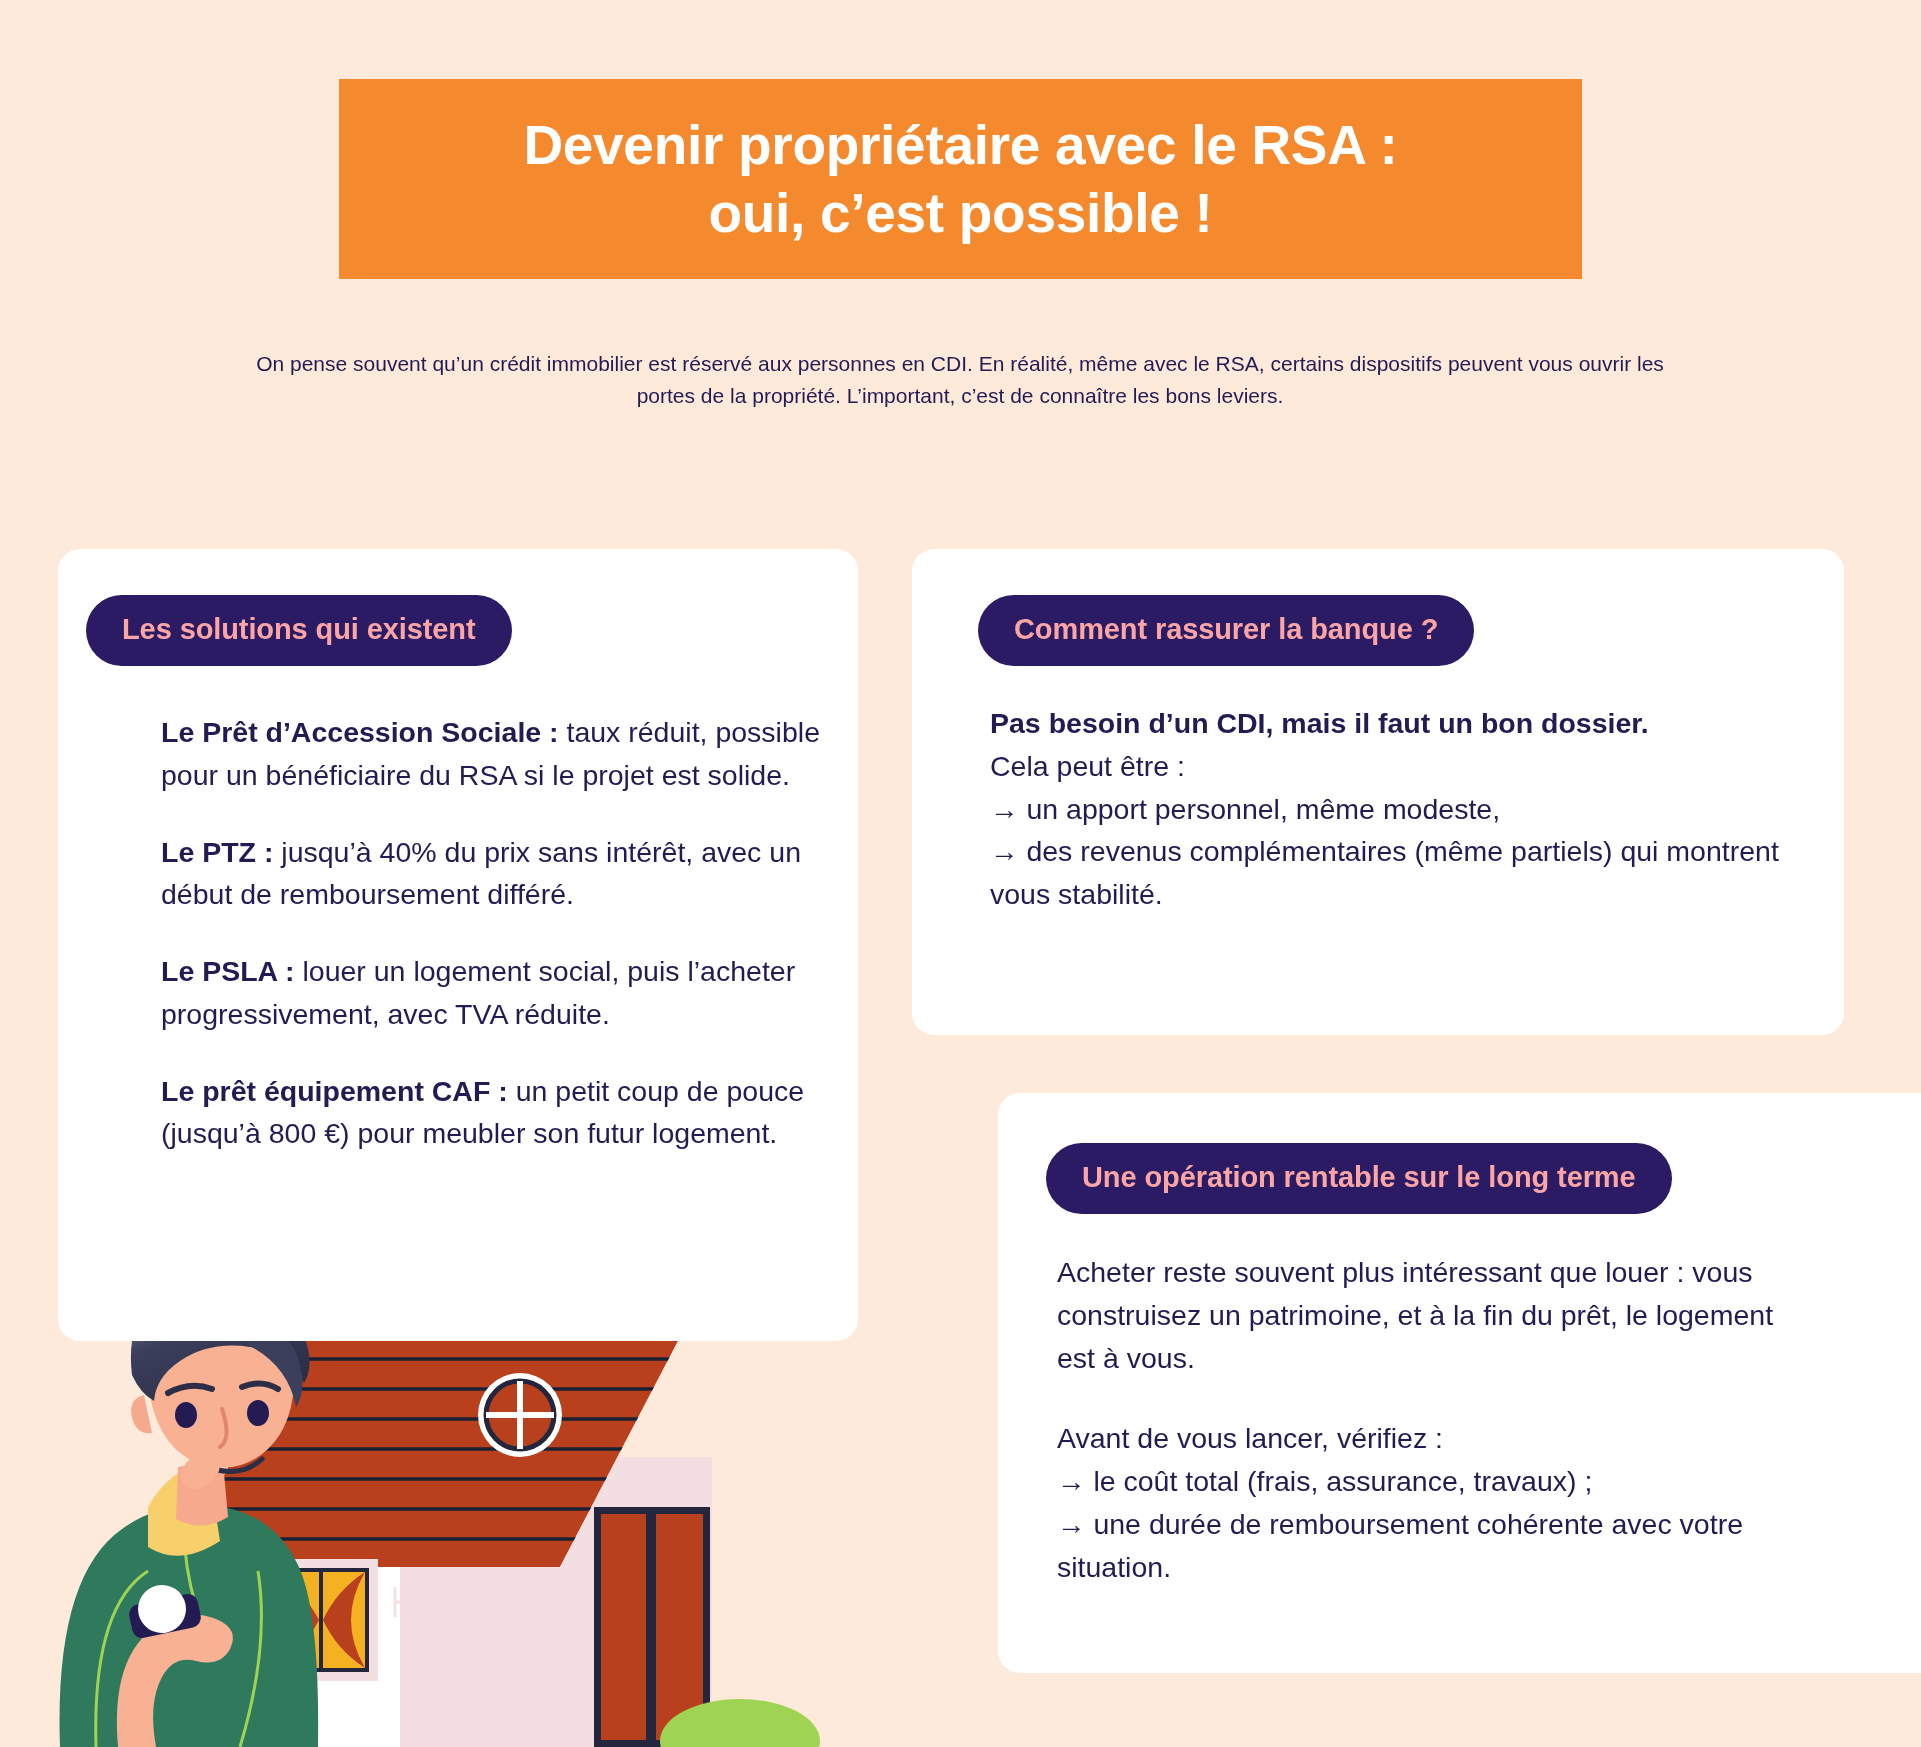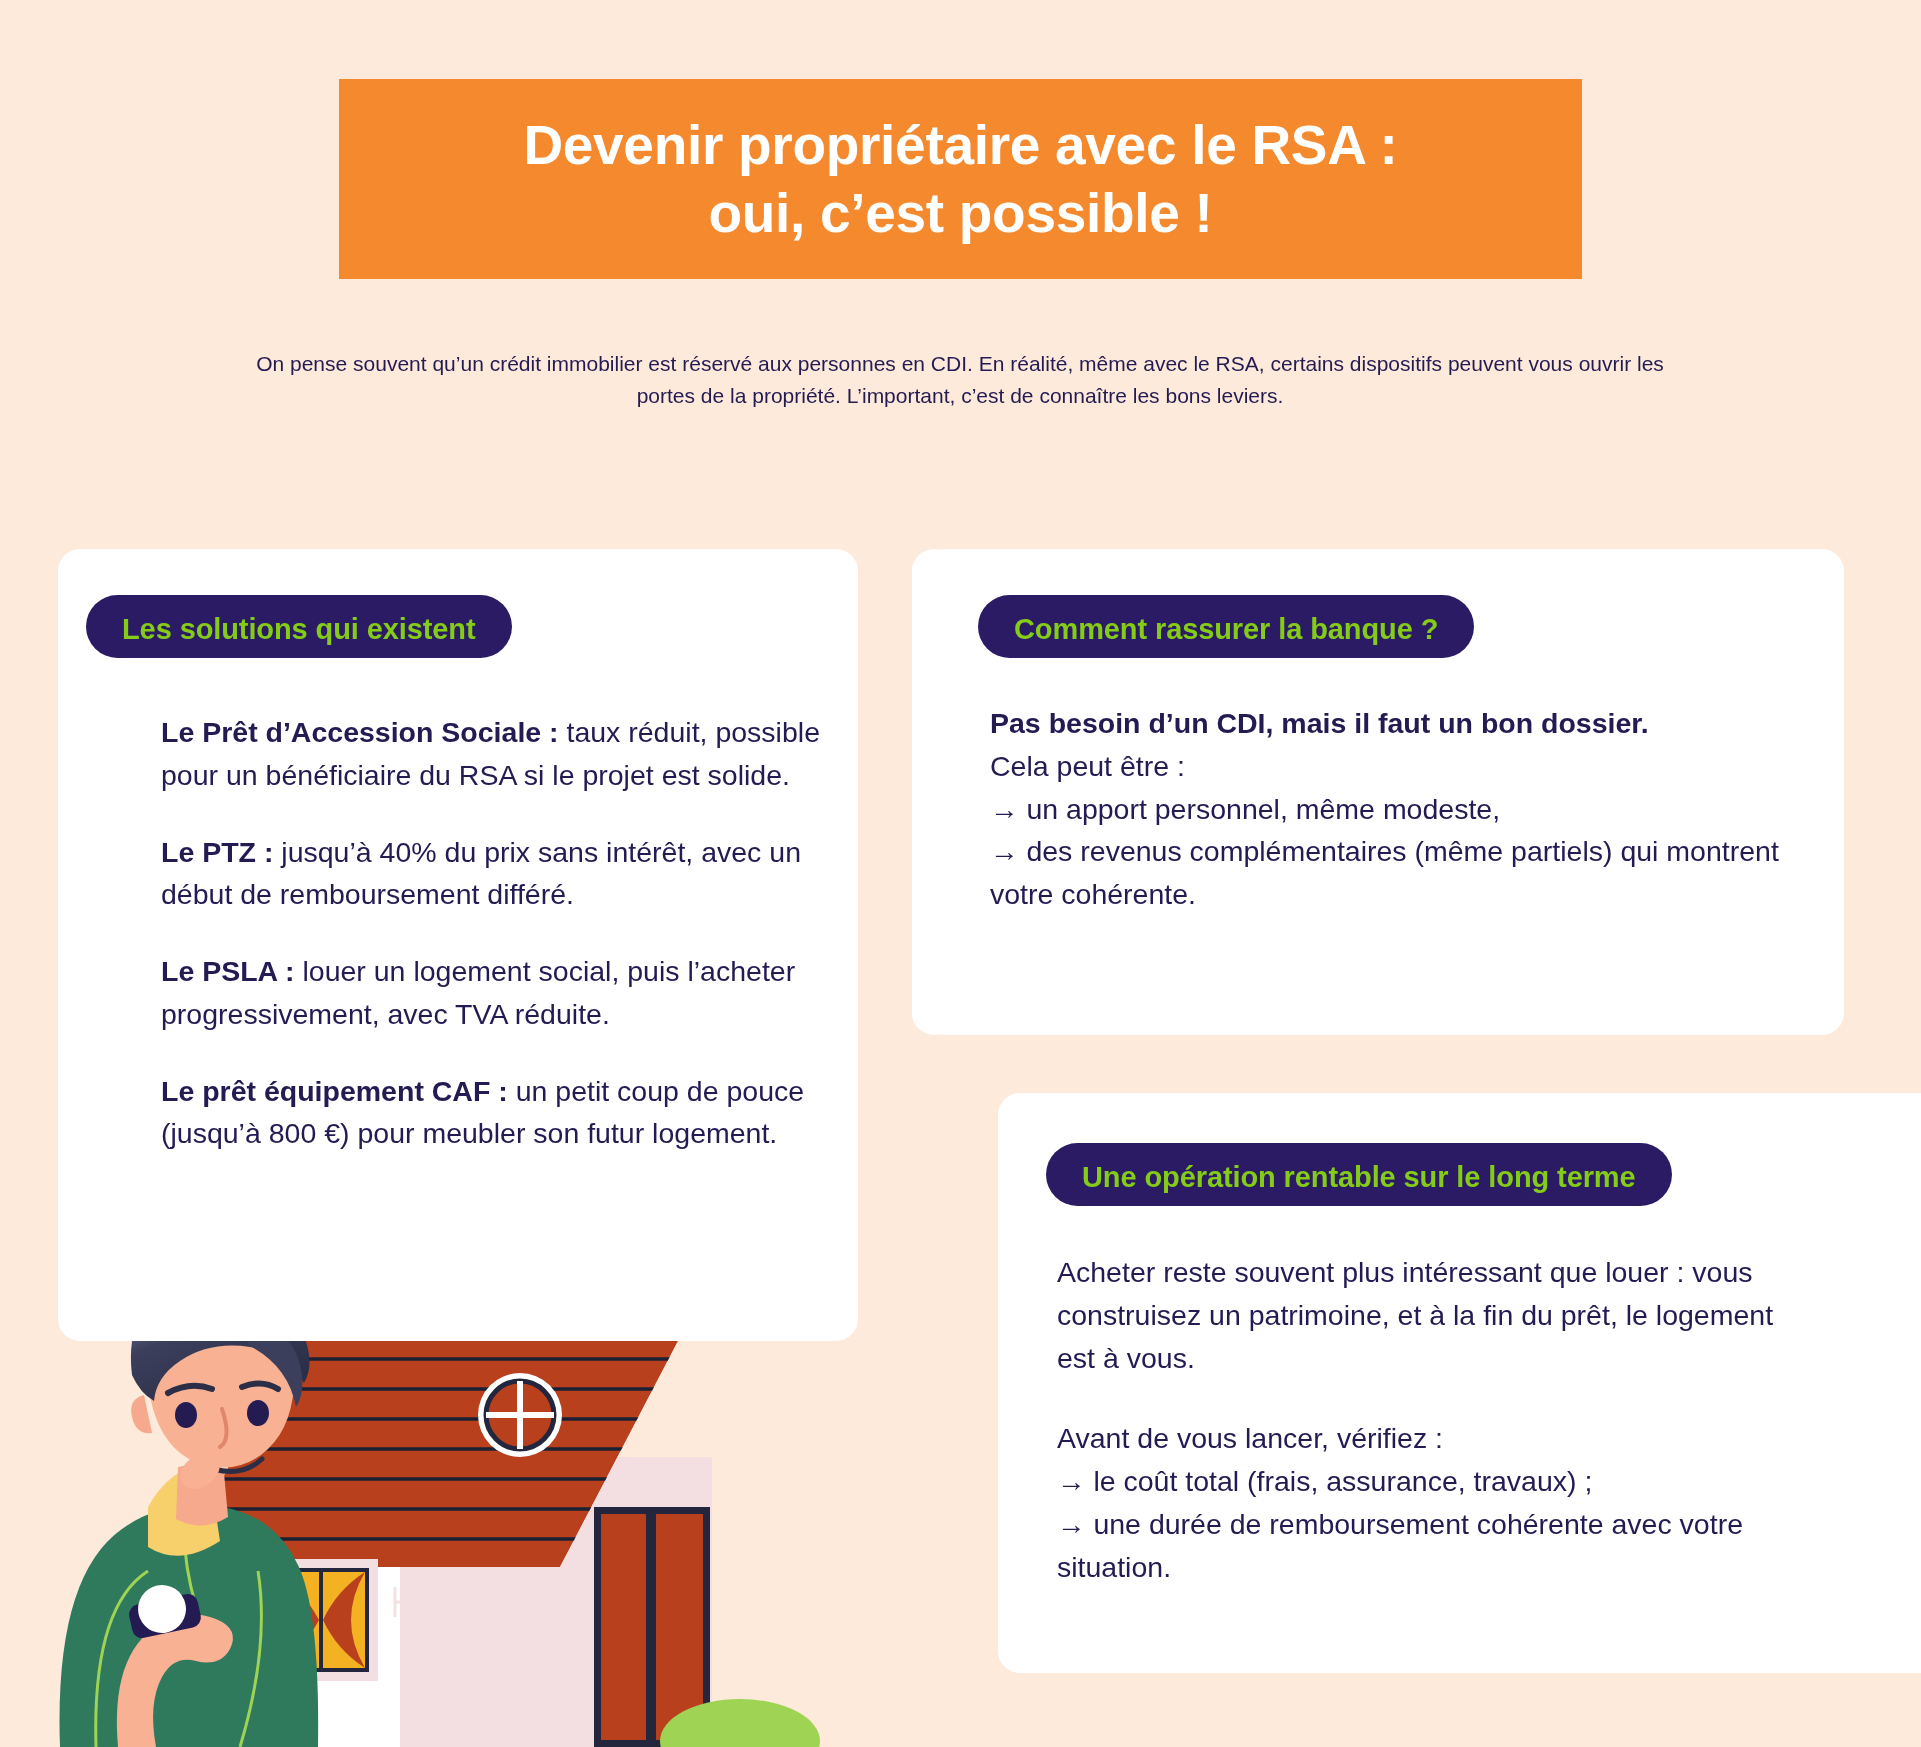--- a/index.html
+++ b/index.html
@@ -62,26 +62,26 @@
     background: #ffffff;
     border-radius: 22px;
   }
   #card-solutions { left: 58px;  top: 549px;  width: 800px; height: 792px; }
   #card-bank      { left: 912px; top: 549px;  width: 932px; height: 486px; }
   #card-rentable  { left: 998px; top: 1093px; width: 982px; height: 580px; }
 
   .pill {
     display: inline-block;
     background: #2b1b64;
-    color: #84cc16;
+    color: #fca5a5;
     border-radius: 40px;
     font-size: 29px;
     font-weight: bold;
     letter-spacing: -0.1px;
-    padding: 18px 36px 12px 36px;
+    padding: 18px 36px 20px 36px;
     white-space: nowrap;
   }
   #card-solutions .pill-wrap { position: absolute; left: 28px; top: 46px; }
   #card-bank .pill-wrap      { position: absolute; left: 66px; top: 46px; }
   #card-rentable .pill-wrap  { position: absolute; left: 48px; top: 50px; }
 
   .card-body {
     position: absolute;
     color: #241b53;
     font-size: 28.5px;
@@ -252,21 +252,21 @@
   <div class="card" id="card-bank">
     <div class="pill-wrap">
       <span class="pill">Comment rassurer la banque ?</span>
     </div>
     <div class="card-body">
       <p class="tight">
         <b>Pas besoin d’un CDI, mais il faut un bon dossier.</b>
       </p>
       <p class="tight">Cela peut être :</p>
       <p class="tight">→ un apport personnel, même modeste,</p>
-      <p class="tight">→ des revenus complémentaires (même partiels) qui montrent votre cohérente.</p>
+      <p class="tight">→ des revenus complémentaires (même partiels) qui montrent vous stabilité.</p>
     </div>
   </div>
 
   <div class="card" id="card-rentable">
     <div class="pill-wrap">
       <span class="pill">Une opération rentable sur le long terme</span>
     </div>
     <div class="card-body">
       <p class="tight">Acheter reste souvent plus intéressant que louer : vous construisez un patrimoine, et à la fin du prêt, le logement est à vous.</p>
       <div class="gap"></div>

